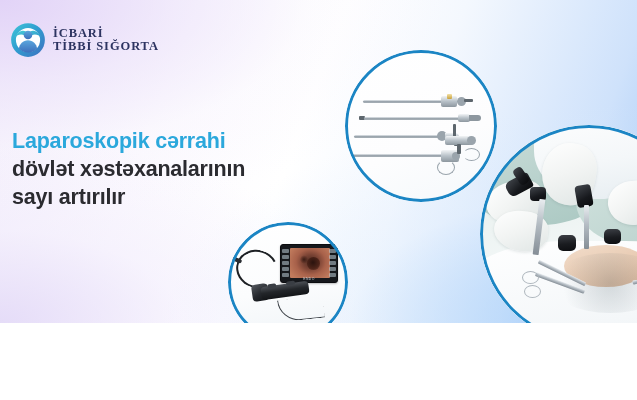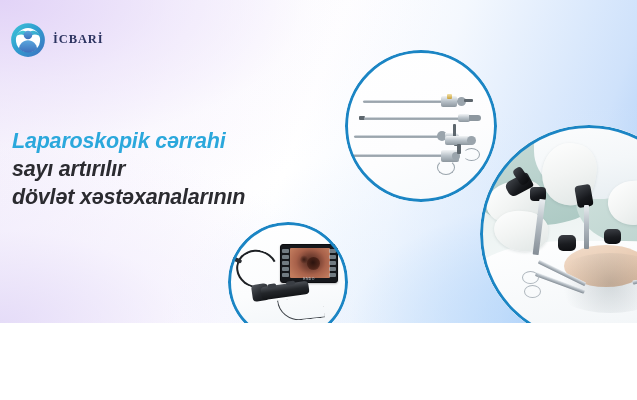--- a/index.html
+++ b/index.html
@@ -31,21 +31,20 @@
     color:#2d3461;
     white-space:nowrap;
   }
 
   
   #headline {
     position:absolute; left:12px; top:128px;
     line-height:1.30;
     font-size:21.5px; font-weight:700;
     letter-spacing:-0.2px;
-    font-style:italic;
   }
   #headline .hl { display:block; white-space:nowrap; }
   #headline .hl.accent { color:#2ba8dc; }
   #headline .hl.dark   { color:#2b2b30; }
 
   
   .photo-circle {
     position:absolute;
     border-radius:50%;
     overflow:hidden;
@@ -218,27 +217,28 @@
         <circle cx="32" cy="32" r="30" fill="url(#gRing)"></circle>
         <circle cx="32" cy="32" r="21.5" fill="#ffffff"></circle>
         <path d="M6 30 C14 14, 26 12, 32 20 C38 12, 50 14, 58 30
                  C50 20, 40 20, 34 27 L30 27 C24 20, 14 20, 6 30 Z" fill="url(#gArm)"></path>
         <circle cx="32" cy="23" r="7.6" fill="url(#gFig)"></circle>
         <path d="M32 32.5 c9 0 15 6.5 16.2 14.8 A22 22 0 0 1 15.8 47.3 C17 39 23 32.5 32 32.5 Z" fill="url(#gFig)"></path>
       </svg>
     </div>
     <div id="logo-text">
       <span class="lt">İCBARİ</span>
+      <span class="lt">TİBBİ SIĞORTA</span>
     </div>
   </div>
 
   <h1 id="headline">
     <span class="hl accent">Laparoskopik cərrahi</span>
+    <span class="hl dark">dövlət xəstəxanalarının</span>
     <span class="hl dark">sayı artırılır</span>
-    <span class="hl dark">dövlət xəstəxanalarının</span>
   </h1>
 
   <div id="circle-instruments" class="photo-circle">
     <div class="scene">
 
       <div class="tool" style="left:18px; top:44px; width:112px; height:14px;">
         <div class="shaft" style="left:0; top:6px; width:80px;"></div>
         <div class="hub" style="left:78px; top:2px; width:16px; height:11px;"></div>
         <div class="gold" style="left:84px; top:0px; width:5px; height:5px;"></div>
         <div class="knob" style="left:94px; top:3px; width:9px; height:9px;"></div>

